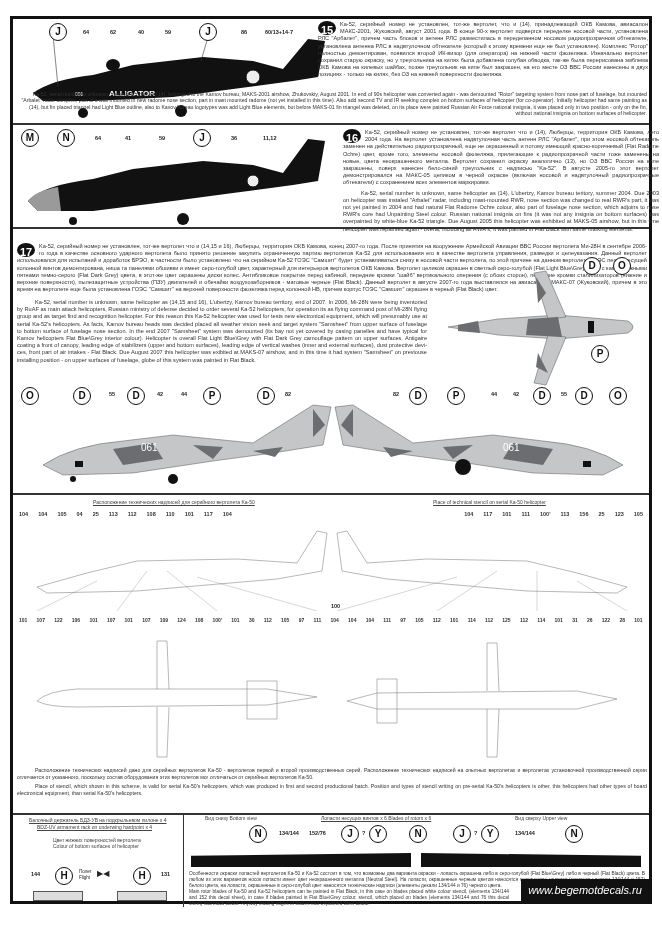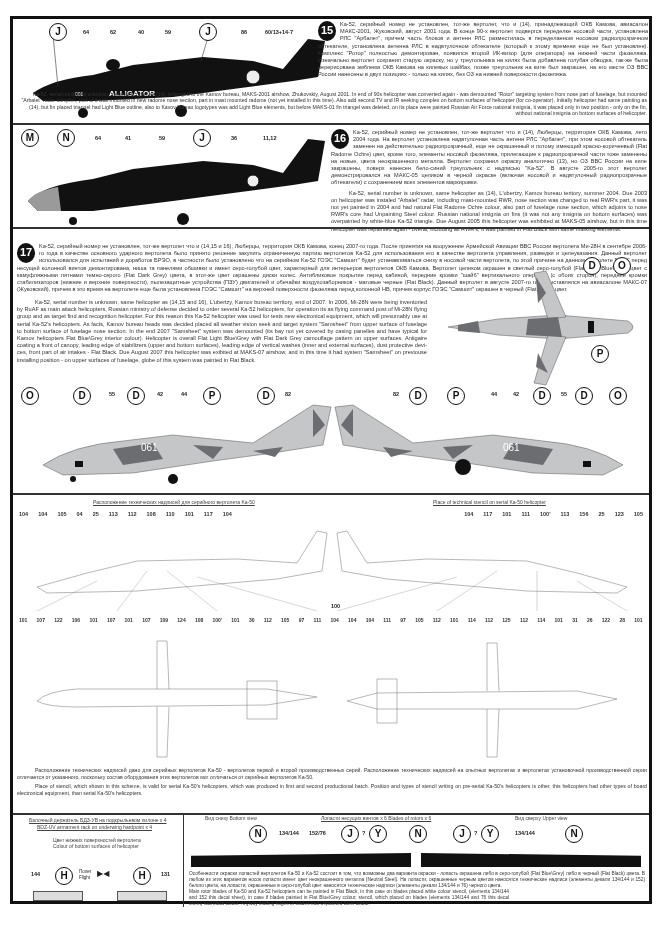--- a/index.html
+++ b/index.html
@@ -1,21 +1,21 @@
 <!DOCTYPE html>
 <html><head>
 <meta charset="utf-8">
 <style>
   html,body{margin:0;padding:0;background:#fff;}
   body{width:662px;height:948px;position:relative;overflow:hidden;font-family:"Liberation Sans",sans-serif;color:#222;}
   .sheet{position:absolute;left:10px;top:16px;width:642px;height:888px;border:3px solid #111;box-sizing:border-box;background:#fff;}
   .sec{position:absolute;left:0;right:0;border-bottom:2px solid #333;}
   .txt{font-size:5.6px;line-height:7.2px;color:#333;text-align:justify;}
   .txt p{margin:0 0 3px 0;text-indent:18px;}
-  .badge{display:inline-block;width:18px;height:20px;border-radius:50%;background:#111;color:#fff;font-weight:bold;font-size:11px;line-height:18px;text-align:center;float:left;margin:0 4px 0 0;}
+  .badge{display:inline-block;width:18px;height:14px;border-radius:50%;background:#111;color:#fff;font-weight:bold;font-size:11px;line-height:18px;text-align:center;float:left;margin:0 4px 0 0;}
   .circ{position:absolute;width:16px;height:16px;border:1.6px solid #111;border-radius:50%;background:#fff;font-weight:bold;font-size:10px;line-height:16px;text-align:center;color:#111;}
   .num{position:absolute;font-size:5.5px;font-weight:bold;color:#222;}
   .caption{position:absolute;font-size:5px;color:#444;text-decoration:underline;white-space:nowrap;}
   .stencil-row{position:absolute;left:6px;right:6px;display:flex;justify-content:space-between;font-size:5.5px;font-weight:bold;color:#333;}
   svg{position:absolute;}
   .url{position:absolute;right:0;bottom:0;width:128px;height:22px;background:#111;color:#fff;font-style:italic;font-size:11px;line-height:22px;text-align:center;}
 </style>
 </head>
 <body>
 
@@ -57,21 +57,21 @@
       <circle cx="240" cy="58" r="6" fill="#eee" stroke="#111"></circle>
     </svg>
     <div class="circ" style="left:8px;top:6px;">M</div>
     <div class="circ" style="left:44px;top:6px;">N</div>
     <div class="circ" style="left:180px;top:6px;">J</div>
     <span class="num" style="left:82px;top:12px;">64</span>
     <span class="num" style="left:112px;top:12px;">41</span>
     <span class="num" style="left:146px;top:12px;">59</span>
     <span class="num" style="left:218px;top:12px;">36</span>
     <span class="num" style="left:250px;top:12px;">11,12</span>
-    <div class="txt" style="position:absolute;left:318px;top:6px;width:316px;">
+    <div class="txt" style="position:absolute;left:330px;top:6px;width:316px;">
       <span class="badge">16</span>
       <p style="text-indent:0">Ka-52, серийный номер не установлен, тот-же вертолет что и (14), Люберцы, территория ОКБ Камова, лето 2004 года. На вертолет установлена надвтулочная часть антенн РЛС "Арбалет", при этом носовой обтекатель заменен на действительно радиопрозрачный, еще не окрашенный и потому имеющий красно-коричневый (Flat Radome Ochre) цвет, кроме того, элементы носовой фюзеляжа, прилегающие к радиопрозрачной части тоже заменены на новые, цвета неокрашенного металла. Вертолет сохранил окраску аналогично (13), но ОЗ ВВС России на киле закрашены, поверх нанесен бело-синий треугольник с надписью "Ka-52". В августе 2005-го этот вертолет демонстрировался на МАКС-05 целиком в черной окраске (включая носовой и надвтулочный радиопрозрачные обтекатели) с сохранением всех элементов маркировки.</p>
       <p>Ka-52, serial number is unknown, same helicopter as (14), L'ubertzy, Kamov bureau teritory, summer 2004. Due 2003 on helicopter was instaled "Arbalet" radar, including mast-mounted RWR, nose section was changed to real RWR's part, it was not yet painted in 2004 and had natural Flat Radome Ochre colour, also part of fuselage nose section, which adjoins to nose RWR's core had Unpainting Steel colour. Russian national insignia on fins (it was not any insignia on bottom surfaces) was overpainted by white-blue Ka-52 triangle. Due August 2005 this helicopter was exhibited at MAKS-05 airshow, but in this time helicopter was repainted again - overal, including all RWR's, it was painted in Flat Black with same marking elements.</p>
     </div>
   </div>
 
   <div class="sec" style="top:208px;height:266px;">
     <div class="txt" style="position:absolute;left:4px;top:4px;width:630px;margin-top:12px;">
       <span class="badge">17</span>
       <p style="text-indent:0">Ka-52, серийный номер не установлен, тот-же вертолет что и (14,15 и 16), Люберцы, территория ОКБ Камова, конец 2007-го года. После принятия на вооружение Армейской Авиации ВВС России вертолета Ми-28Н в сентябре 2006-го года в качестве основного ударного вертолета было принято решение закупить ограниченную партию вертолетов Ka-52 для использования его в качестве вертолета управления, разведки и целеуказания. Данный вертолет использовался для испытаний и доработок БРЭО, в частности было установлено что на серийном Ka-52 ГОЭС "Самшит" будет устанавливаться снизу в носовой части вертолета, по этой причине на данном вертолете ГОЭС перед несущей колонной винтов демонтирована, ниша та панелями обшивки и имеет серо-голубой цвет, характерный для интерьеров вертолетов ОКБ Камова. Вертолет целиком окрашен в светлый серо-голубой (Flat Light Blue\Grey) цвет с камуфляжными пятнами темно-серого (Flat Dark Grey) цвета, в этот-же цвет окрашены диски колес. Антибликовое покрытие перед кабиной, передние кромки "шайб" вертикального оперения (с обоих сторон), передние кромки стабилизаторов (нижние и верхние поверхности), пылезащитные устройства (ПЗУ) двигателей и обечайки воздухозаборников - матовые черные (Flat Black). Данный вертолет в августе 2007-го года выставлялся на авиасалоне МАКС-07 (Жуковский), причем в это время на вертолете еще была установлена ГОЭС "Самшит" на верхней поверхности фюзеляжа перед колонной НВ, причем корпус ГОЭС "Самшит" окрашен в черный (Flat Black) цвет.</p>
@@ -257,13 +257,14 @@
     <span class="num" style="left:289px;top:17px;">?</span>
     <div class="circ" style="left:296px;top:12px;">Y</div>
     <span class="num" style="left:330px;top:17px;">134/144</span>
     <div class="circ" style="left:380px;top:12px;">N</div>
     <div style="position:absolute;left:6px;top:40px;width:220px;height:14px;background:#111;clip-path:polygon(0 20%,100% 0,100% 100%,0 100%);"></div>
     <div style="position:absolute;left:236px;top:40px;width:220px;height:14px;background:#111;clip-path:polygon(0 0,100% 20%,100% 100%,0 100%);"></div>
     <div class="txt" style="position:absolute;left:4px;top:58px;width:456px;font-size:4.8px;line-height:6px;">Особенности окраски лопастей вертолетов Ka-50 и Ka-52 состоит в том, что возможны два варианта окраски - лопасть окрашена либо в серо-голубой (Flat Blue\Grey) либо в черный (Flat Black) цвета. В любом из этих вариантов носок лопасти имеет цвет неокрашенного металла (Neutral Steel). На лопасти, окрашенные черным цветом наносятся технические надписи (элементы декали 134/144 и 152) белого цвета, на лопасти, окрашенные в серо-голубой цвет наносятся технические надписи (элементы декали 134/144 и 76) черного цвета.</div>
     <div class="txt" style="position:absolute;left:4px;top:76px;width:320px;font-size:4.8px;line-height:6px;">Main rotor blades of Ka-50 and Ka-52 helicopters can be painted in Flat Black, in this case on blades placed white colour stencil, (elements 134/144 and 152 this decal sheet), in case if blades painted in Flat Blue\Grey colour, stencil, which placed on blades (elements 134/144 and 76 this decal sheet) had black colour. Anyway leading edges of blades had Unpainted Steel colour.</div>
   </div>
 
+  <div class="url">www.begemotdecals.ru</div>
 </div>
 
 </body></html>

